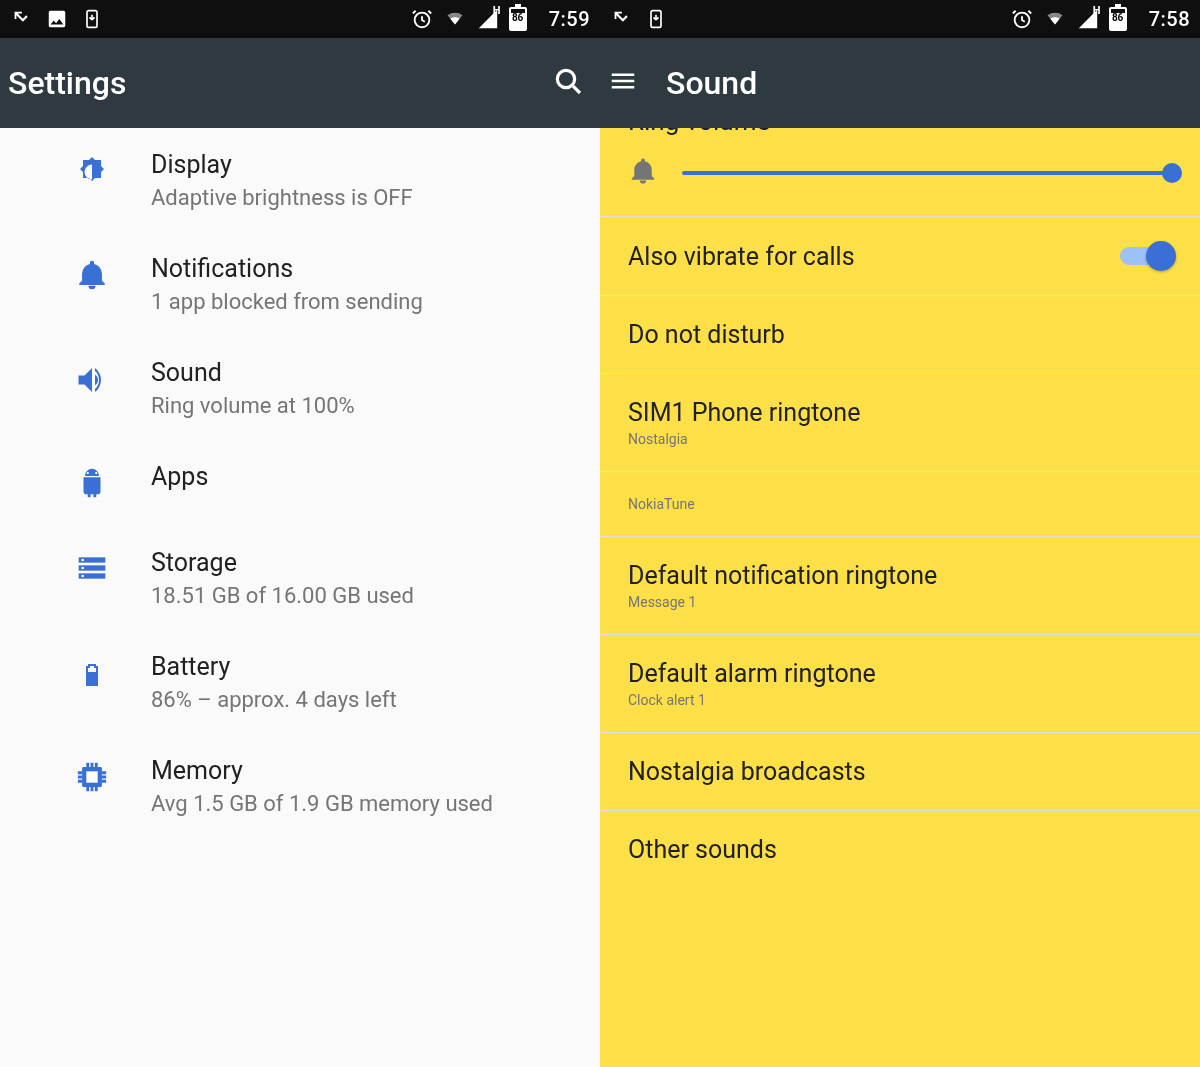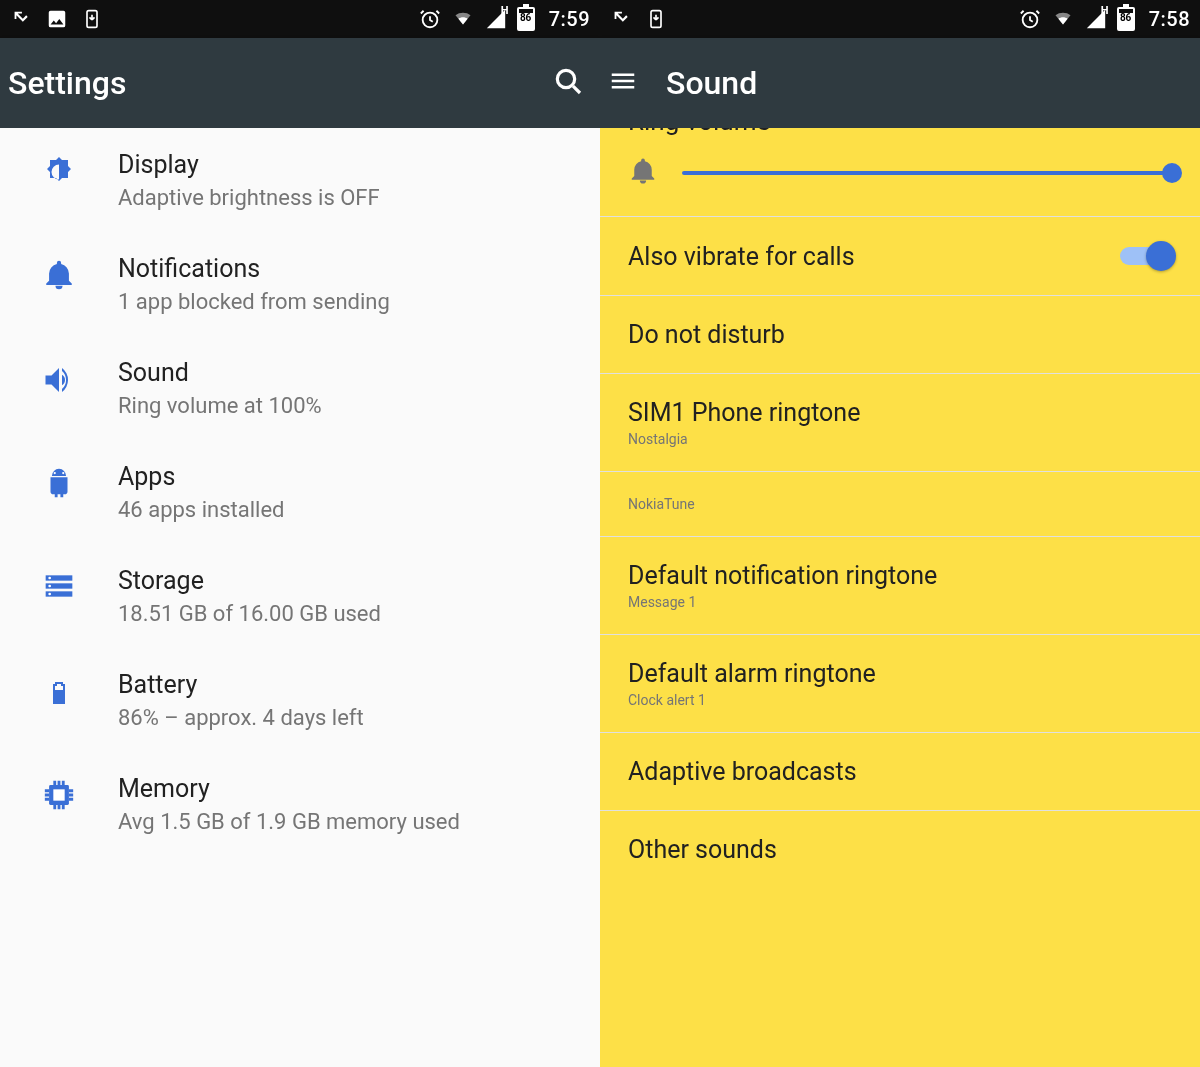--- a/index.html
+++ b/index.html
@@ -23,21 +23,21 @@
     height: 38px;
     background: #0f0f0f;
     color: #fff;
     display: flex;
     align-items: center;
     padding: 0 10px;
     font-size: 20px;
   }
   .statusbar .left { display: flex; gap: 14px; align-items: center; }
   .statusbar .right { margin-left: auto; display: flex; gap: 10px; align-items: center; }
-  .statusbar .time { font-weight: 500; letter-spacing: 0.5px; margin-left: 4px;}
+  .statusbar .time { font-weight: 500; letter-spacing: 0.5px; margin-left: 12px;}
   .sb-icon { display: inline-flex; align-items: center; justify-content: center; }
   
   .appbar {
     height: 90px;
     background: #2f3a40;
     color: #fff;
     display: flex;
     align-items: center;
     padding: 0 8px;
     box-shadow: 0 2px 4px rgba(0,0,0,0.25);
@@ -49,20 +49,21 @@
   .appbar .spacer { flex: 1; }
   .appbar .action { padding: 8px; }
   .appbar .nav { padding-right: 28px; }
 
   
   .list { background: #fafafa; }
   .row {
     display: flex;
     align-items: flex-start;
     padding: 22px 20px 22px 0;
+    margin-left: 33px;
   }
   .row .iconcell {
     width: 118px;
     display: flex;
     justify-content: center;
     padding-top: 4px;
   }
   .row .textcell { flex: 1; min-width: 0; }
   .row .title2 {
     font-size: 25px;
@@ -254,21 +255,20 @@
           <span>
         <svg width="34" height="34" viewBox="0 0 24 24" fill="#3a6fd6">
               <path d="M6 8h12v10a2 2 0 0 1-2 2h-1v2h-2v-2h-2v2H9v-2H8a2 2 0 0 1-2-2V8zm1-1a5 5 0 0 1 10 0H7zM8 2l1.5 2M16 2l-1.5 2"></path>
               <circle cx="9" cy="5" r="0.8" fill="#fff"></circle>
               <circle cx="15" cy="5" r="0.8" fill="#fff"></circle>
             </svg>
       </span>
         </div>
       <div class="textcell">
         <div class="title2">Apps</div>
-        <div class="sub">46 apps installed</div>
       </div>
     </div>
     <div class="row">
       <div class="iconcell">
           <span>
         <svg width="40" height="32" viewBox="0 0 24 24" fill="#3a6fd6">
               <rect x="2" y="4" width="20" height="4"></rect>
               <rect x="2" y="10" width="20" height="4"></rect>
               <rect x="2" y="16" width="20" height="4"></rect>
               <circle cx="5" cy="6" r="1" fill="#fff"></circle>
@@ -427,21 +427,21 @@
     <div class="sound-row">
       <div class="textcell">
         <div class="title2">Default alarm ringtone</div>
         <div class="sub">Clock alert 1</div>
       </div>
     </div>
     <div class="divider"></div>
 
     <div class="sound-row single">
       <div class="textcell">
-        <div class="title2">Adaptive broadcasts</div>
+        <div class="title2">Nostalgia broadcasts</div>
       </div>
     </div>
     <div class="divider"></div>
 
     <div class="sound-row single">
       <div class="textcell">
         <div class="title2">Other sounds</div>
       </div>
     </div>
   </div>

